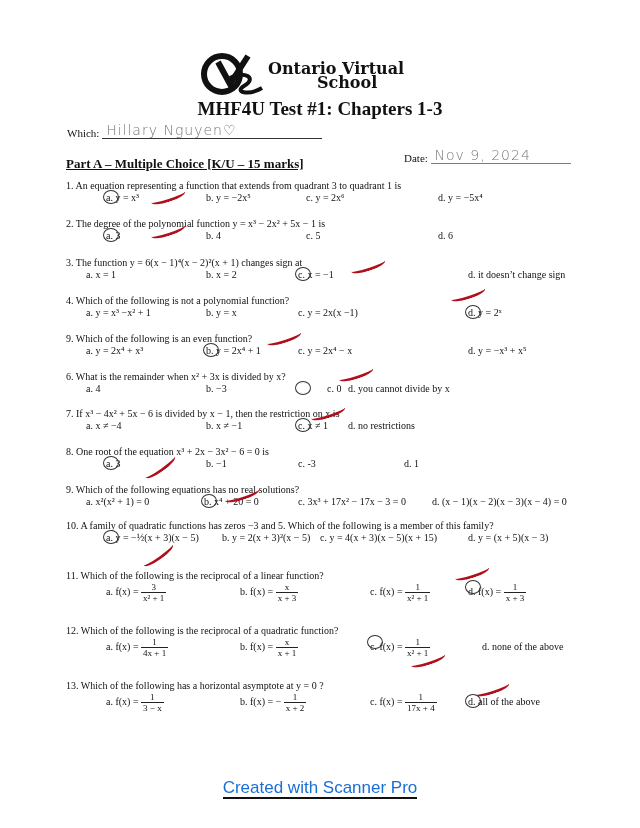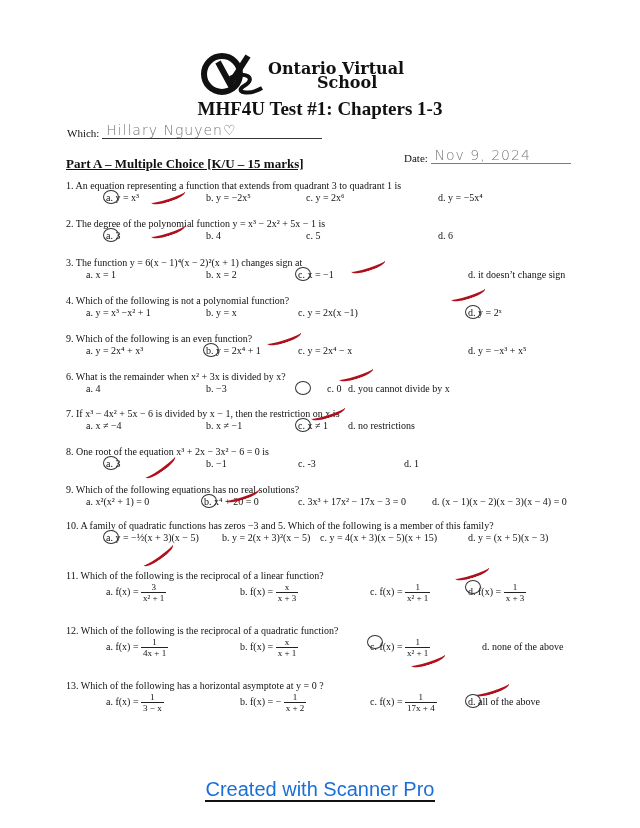--- a/index.html
+++ b/index.html
@@ -18,21 +18,21 @@
   .part { position:absolute; left:66px; top:156px; font-weight:bold; font-size:13px; text-decoration:underline;text-align:right; }
   .q { position:absolute; left:66px; font-size:10px; width:540px; }
   .q .stem { display:block; line-height:12px; }
   .opts { position:relative; height:14px; }
   .opt { position:absolute; top:0; white-space:nowrap; }
   .frac { display:inline-block; vertical-align:middle; text-align:center; font-size:9px; line-height:10px; }
   .frac .n { display:block; border-bottom:1px solid #222; padding:0 2px; }
   .frac .d { display:block; padding:0 2px; }
   .circ { border:1px solid #333; border-radius:50%; padding:0 2px; }
   .mark { position:absolute; width:36px; height:7px; border-radius:50%; border-bottom:3px solid #b0101c; transform:rotate(-18deg); }
-  .footer { position:absolute; left:0; width:640px; top:778px; text-align:center; font-family:"Liberation Sans", sans-serif; font-size:20px; color:#1a6fd6; }
+  .footer { position:absolute; left:0; width:640px; top:778px; text-align:center; font-family:"Liberation Sans", sans-serif; font-size:17px; color:#1a6fd6; }
   .footer span { border-bottom:2px solid #111; }
 </style>
 </head>
 <body>
 
 <div class="page">
 
   <svg class="logo" viewBox="0 0 70 44">
     <ellipse cx="22" cy="22" rx="18" ry="18" fill="none" stroke="#111" stroke-width="6"></ellipse>
     <path d="M18 10 L30 32 L48 4" fill="none" stroke="#111" stroke-width="6"></path>

